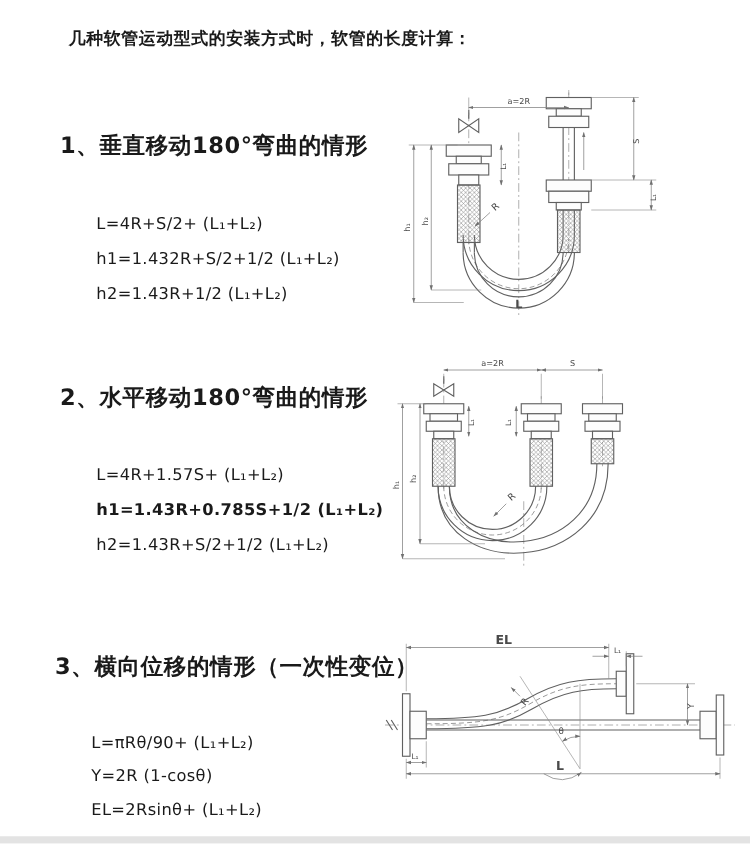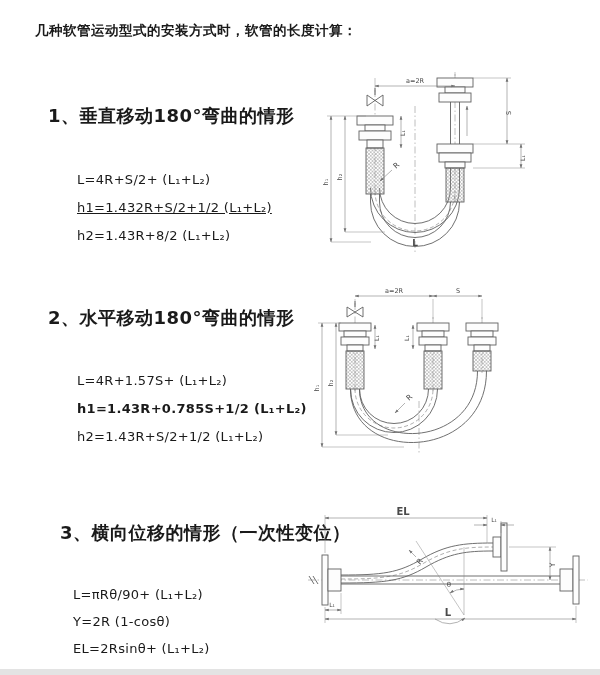--- a/index.html
+++ b/index.html
@@ -1,21 +1,21 @@
 <!DOCTYPE html>
 <html><head>
 <meta charset="utf-8">
 <style>
   html,body{margin:0;padding:0;background:#fff;}
   .page{
     position:relative;width:600px;height:675px;background:#ffffff;overflow:hidden;
     font-family:"DejaVu Sans","Liberation Sans",sans-serif;color:#1a1a1a;
   }
   .abs{position:absolute;}
-  .doc-title{font-size:13.5px;font-weight:bold;letter-spacing:0.5px;}
+  .doc-title{font-size:13.5px;font-weight:bold;letter-spacing:0.5px;margin-left:20px;}
   .sec-heading{font-size:18px;font-weight:bold;letter-spacing:0.5px;}
   .formula{font-size:13px;font-weight:400;letter-spacing:0.3px;white-space:pre;margin-top:37px;}
   svg{position:absolute;overflow:visible;}
   svg text{font-family:"DejaVu Sans","Liberation Sans",sans-serif;fill:#4a4a4a;}
   .mainline{stroke:#606060;stroke-width:0.9;fill:none;}
   .fit{stroke:#606060;stroke-width:0.9;fill:#fdfdfd;}
   .braidrect{stroke:#606060;stroke-width:0.9;}
   .dash{stroke:#7a7a7a;stroke-width:0.6;fill:none;stroke-dasharray:4 2.5;}
   .cline{stroke:#8a8a8a;stroke-width:0.55;fill:none;stroke-dasharray:7 2.5 1.5 2.5;}
   .dim{stroke:#808080;stroke-width:0.6;fill:none;}
@@ -25,33 +25,33 @@
 </head>
 <body>
 
 <div class="page">
 
   <div class="abs doc-title" style="left:35px;top:22px;">几种软管运动型式的安装方式时，软管的长度计算：</div>
 
   <div>
     <div class="abs sec-heading" style="left:48px;top:104px;">1、垂直移动180°弯曲的情形</div>
     <div class="abs formula" style="left:77px;top:135px;">L=4R+S/2+ (L₁+L₂)</div>
-    <div class="abs formula" style="left:77px;top:163px;text-decoration:underline;">h1=1.432R+S/2+1/2 (L₁+L₂)</div>
-    <div class="abs formula" style="left:77px;top:191px;">h2=1.43R+8/2 (L₁+L₂)</div>
+    <div class="abs formula" style="left:77px;top:163px;">h1=1.432R+S/2+1/2 (L₁+L₂)</div>
+    <div class="abs formula" style="left:77px;top:191px;">h2=1.43R+1/2 (L₁+L₂)</div>
   </div>
 
   <div>
     <div class="abs sec-heading" style="left:48px;top:306px;">2、水平移动180°弯曲的情形</div>
     <div class="abs formula" style="left:77px;top:336px;">L=4R+1.57S+ (L₁+L₂)</div>
     <div class="abs formula" style="left:77px;top:364px;font-weight:bold;">h1=1.43R+0.785S+1/2 (L₁+L₂)</div>
     <div class="abs formula" style="left:77px;top:392px;text-align:center;">h2=1.43R+S/2+1/2 (L₁+L₂)</div>
   </div>
 
   <div>
-    <div class="abs sec-heading" style="left:60px;top:521px;">3、横向位移的情形（一次性变位）</div>
+    <div class="abs sec-heading" style="left:44px;top:521px;">3、横向位移的情形（一次性变位）</div>
     <div class="abs formula" style="left:73px;top:550px;">L=πRθ/90+ (L₁+L₂)</div>
     <div class="abs formula" style="left:73px;top:577px;">Y=2R (1-cosθ)</div>
     <div class="abs formula" style="left:73px;top:604px;text-align:center;">EL=2Rsinθ+ (L₁+L₂)</div>
   </div>
 
   <svg style="left:313px;top:70px;" width="275" height="190" viewBox="0 0 275 190">
     <defs>
       <pattern id="braid" width="3.5" height="3.5" patternUnits="userSpaceOnUse">
         <path d="M0,3.5 L3.5,0 M0,0 L3.5,3.5" stroke="#8a8a8a" stroke-width="0.45"></path>
       </pattern>

